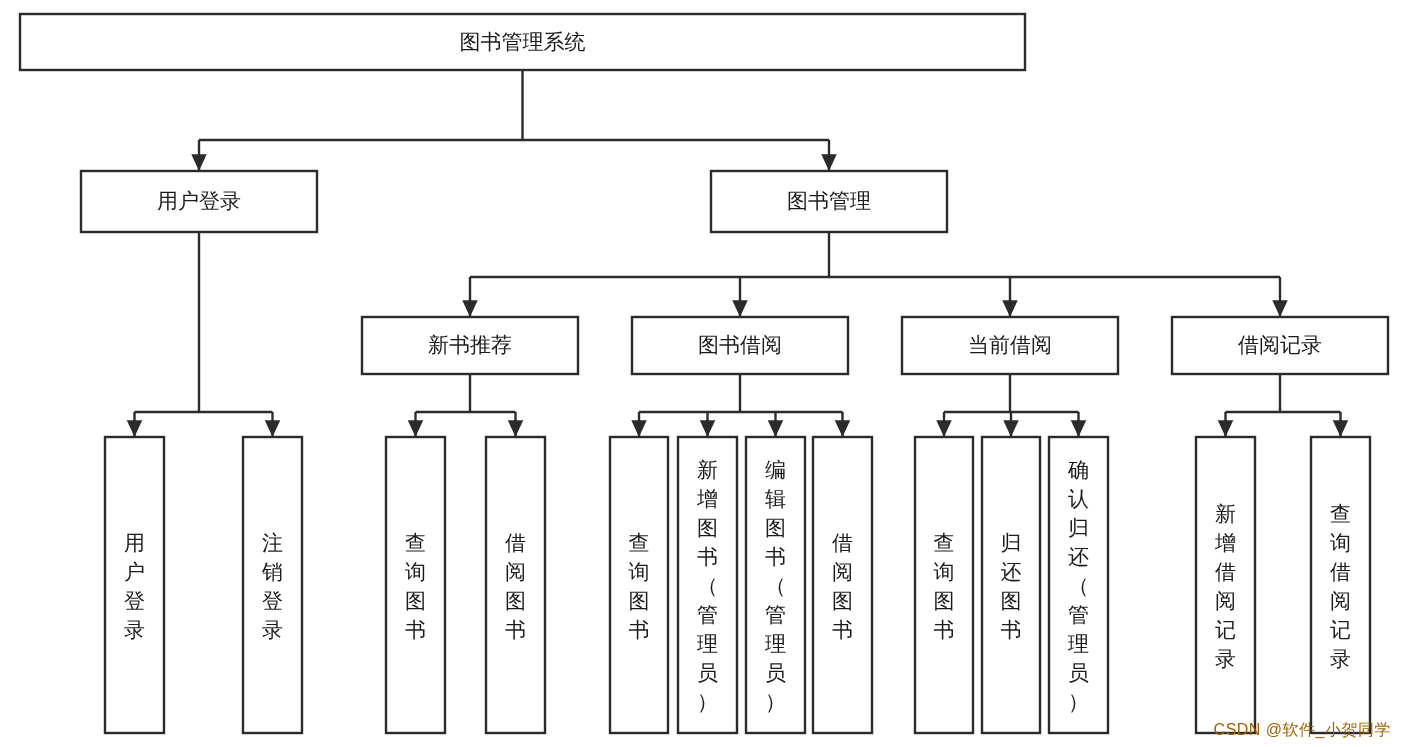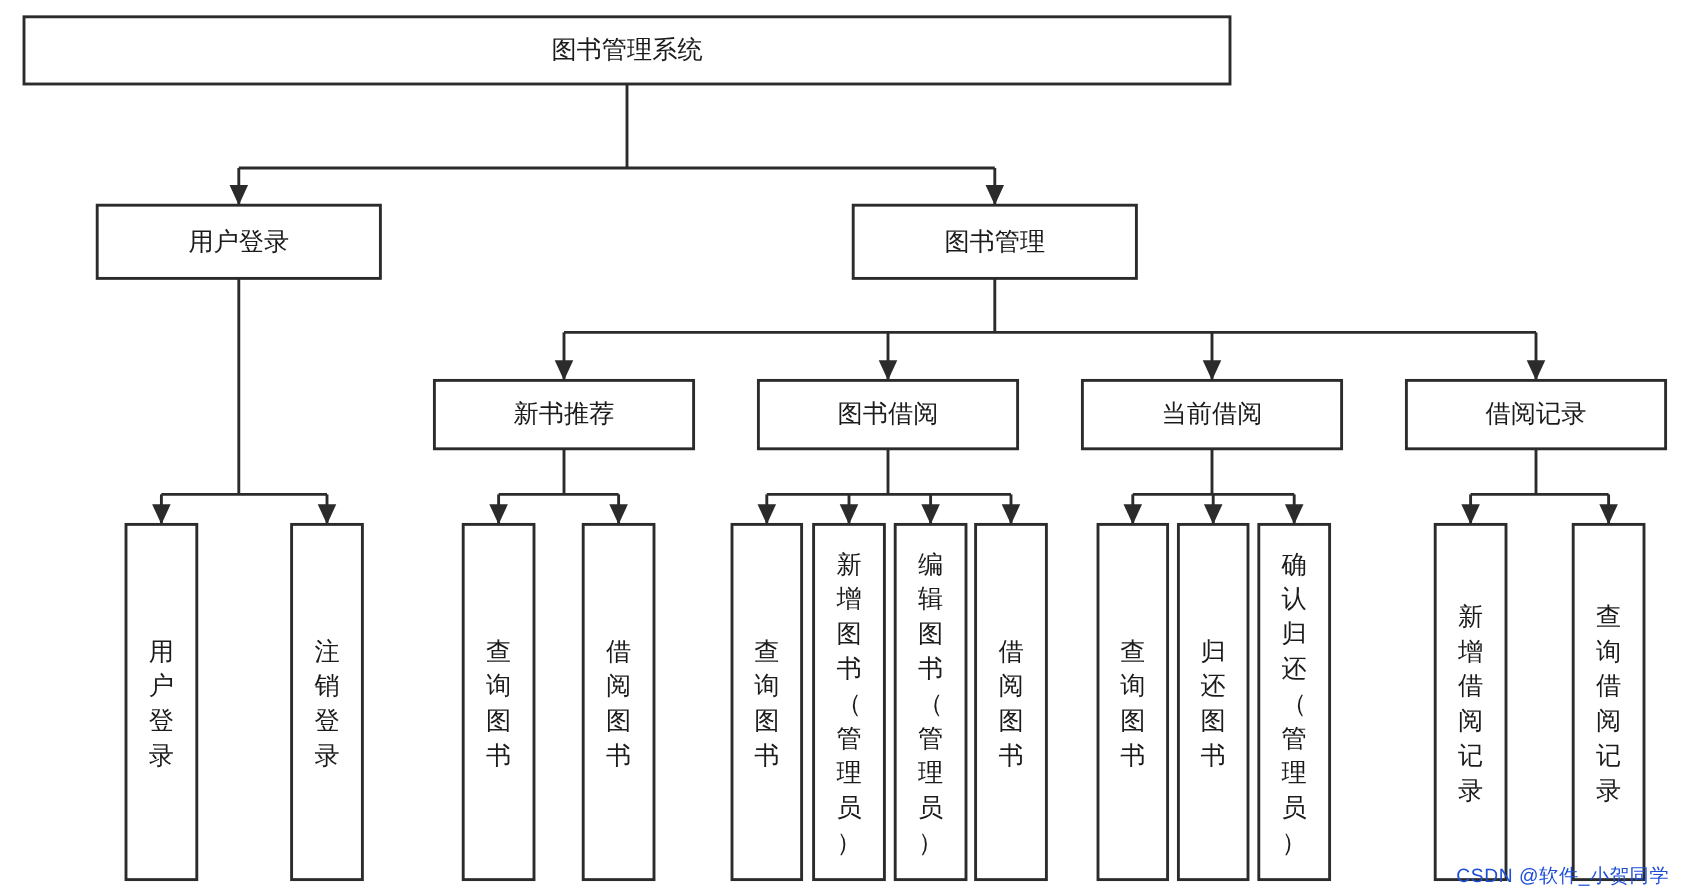--- a/index.html
+++ b/index.html
@@ -52,21 +52,21 @@
   .arrow-head {
     fill: #2b2b2b;
     stroke: none;
   }
   .watermark {
     position: absolute;
     right: 14px;
     bottom: 6px;
     font-family: "Liberation Sans", "DejaVu Sans", sans-serif;
     font-size: 16px;
-    color: #1d4ed8;
+    color: #a16207;
     white-space: nowrap;
     letter-spacing: 0.5px;
     user-select: none;
   }
 </style>
 </head>
 <body>
 
 <div id="diagram-root">
   <svg class="diagram-canvas" viewBox="0 0 1405 747">

